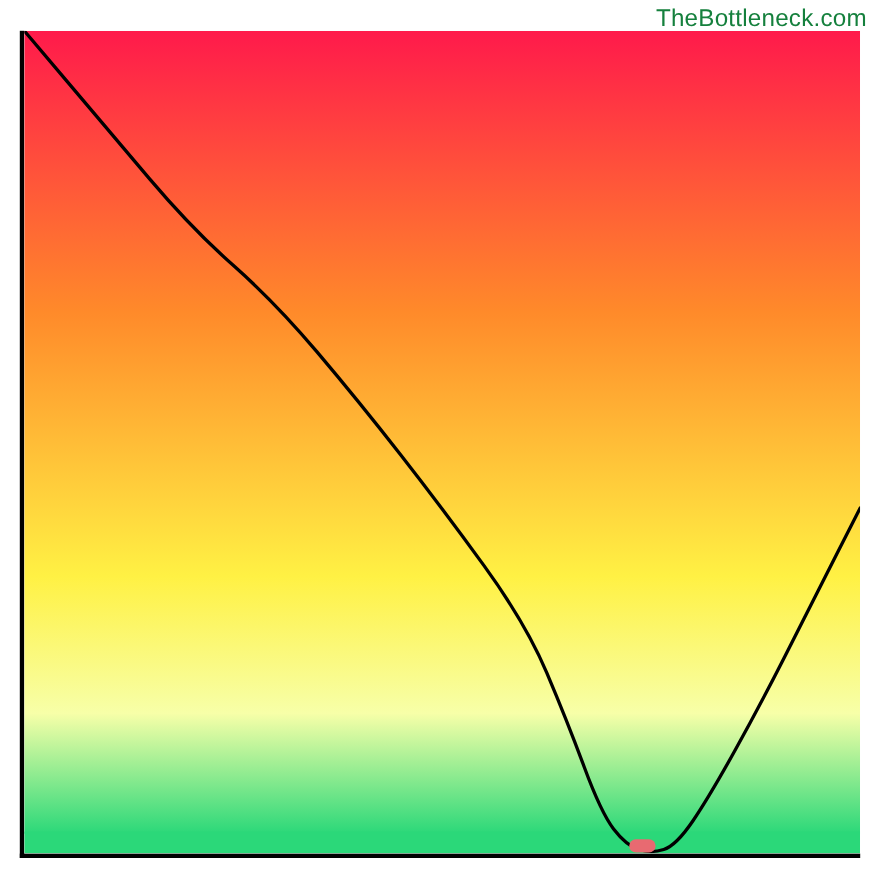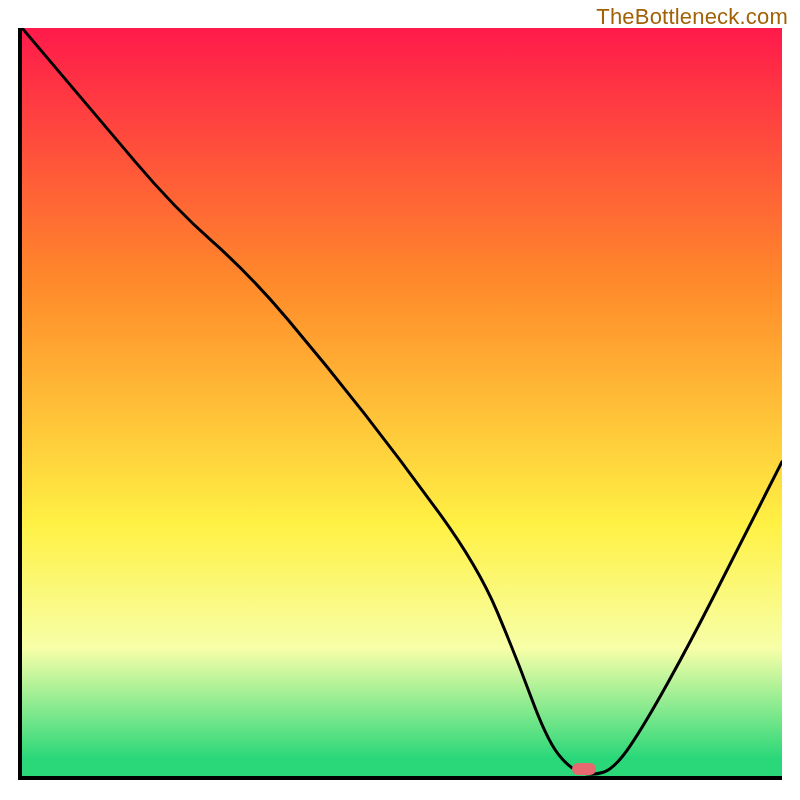--- a/index.html
+++ b/index.html
@@ -13,21 +13,21 @@
   }
   .chart-outer {
     position: relative;
     width: 800px;
     height: 800px;
   }
   .watermark {
     position: absolute;
     top: 4px;
     right: 12px;
-    color: #a16207;
+    color: #15803d;
     font-size: 22px;
     font-weight: 500;
     letter-spacing: 0.2px;
     z-index: 20;
   }
   .frame {
     position: absolute;
     left: 18px;
     top: 28px;
     width: 764px;   

